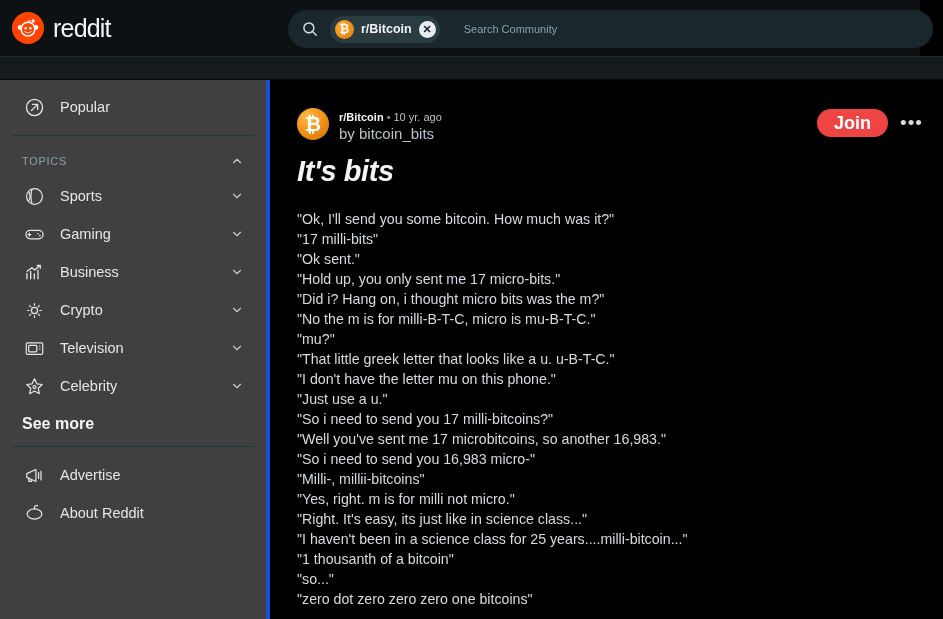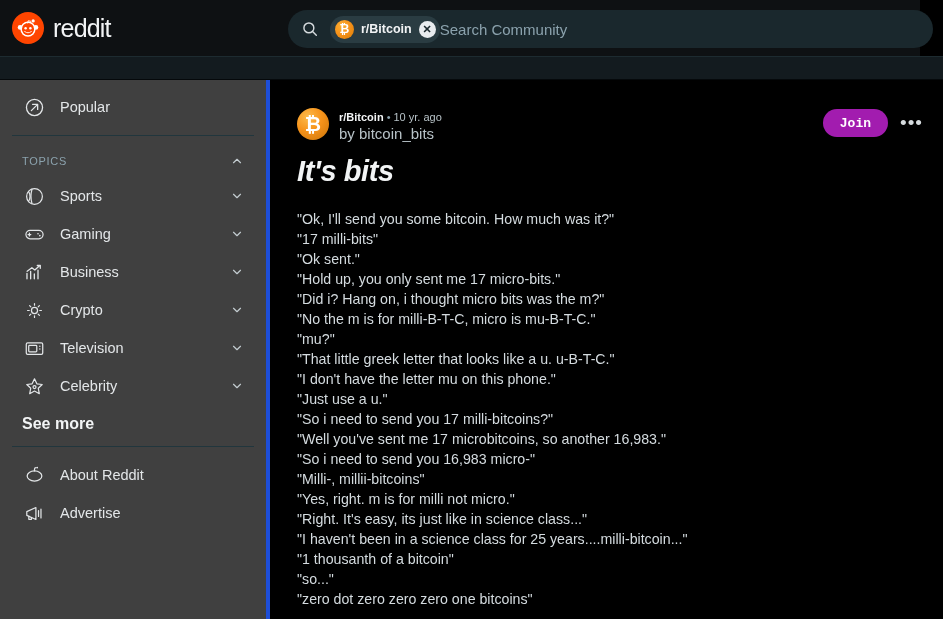--- a/index.html
+++ b/index.html
@@ -97,23 +97,23 @@
     text-align: center;
     font-weight: 700;
     flex: 0 0 auto;
   }
   #search-input {
     flex: 1;
     background: transparent;
     border: none;
     outline: none;
     color: #8ba2ad;
-    font-size: 15px;
+    font-size: 11px;
     font-family: "Liberation Sans", sans-serif;
-    margin-left: 0;
+    margin-left: 24px;
     padding-right: 14px;
   }
   #search-input::placeholder { color: #8ba2ad; opacity: 1; }
 
   #header-strip {
     position: absolute;
     top: 56px; left: 0;
     width: 943px; height: 24px;
     background: #131b1f;
     border-top: 1px solid #1d2b30;
@@ -225,32 +225,32 @@
   #post-age { color: #b7c2c7; }
   #meta-line2 {
     font-size: 15px;
     line-height: 17px;
     color: #b7c2c7;
   }
   #byline-prefix { color: #b7c2c7; }
   #post-author { color: #b7c2c7; }
 
   #join-button {
-    background: #a21caf;
+    background: #ef4444;
     color: #ffffff;
-    font-size: 13px;
+    font-size: 18px;
     font-weight: 700;
     border: none;
     border-radius: 16px;
     height: 28px;
     padding: 0 17px;
     cursor: pointer;
     flex: 0 0 auto;
     margin-top: 1px;
-    font-family: Liberation Mono, monospace;
+    font-family: Liberation Sans, sans-serif;
   }
   #more-button {
     color: #d6dbde;
     font-size: 19px;
     letter-spacing: 1px;
     line-height: 28px;
     margin-left: 12px;
     margin-top: 1px;
     cursor: pointer;
     flex: 0 0 auto;
@@ -439,37 +439,37 @@
   </div>
 
   <div id="see-more">See more</div>
 
   <div class="divider"></div>
 
 
   <div class="nav-item">
     <span class="nav-icon">
       <svg width="21" height="21" viewBox="0 0 24 24" fill="none" stroke="#e3e6e8" stroke-width="1.4">
+        <path d="M3.2 9.8v4.4l10.4 4.6V5.2z" stroke-linejoin="round"></path>
+        <path d="M5.5 14.6v4.1h3v-2.8" stroke-linejoin="round"></path>
+        <path d="M16.6 8.6v6.8M19.4 7v10" stroke-linecap="round"></path>
+      </svg>
+    </span>
+    <span class="nav-label">Advertise</span>
+  </div>
+
+  <div class="nav-item">
+    <span class="nav-icon">
+      <svg width="21" height="21" viewBox="0 0 24 24" fill="none" stroke="#e3e6e8" stroke-width="1.4">
         <path d="M3.6 12.6a8.4 5.8 0 0 0 16.8 0 8.4 5.8 0 0 0-16.8 0z"></path>
         <path d="M12 6.8V4.6c0-1 .8-1.7 1.8-1.7" stroke-linecap="round"></path>
         <circle cx="15.1" cy="2.9" r="1" fill="#e3e6e8" stroke="none"></circle>
       </svg>
     </span>
     <span class="nav-label">About Reddit</span>
-  </div>
-
-  <div class="nav-item">
-    <span class="nav-icon">
-      <svg width="21" height="21" viewBox="0 0 24 24" fill="none" stroke="#e3e6e8" stroke-width="1.4">
-        <path d="M3.2 9.8v4.4l10.4 4.6V5.2z" stroke-linejoin="round"></path>
-        <path d="M5.5 14.6v4.1h3v-2.8" stroke-linejoin="round"></path>
-        <path d="M16.6 8.6v6.8M19.4 7v10" stroke-linecap="round"></path>
-      </svg>
-    </span>
-    <span class="nav-label">Advertise</span>
   </div>
 </div>
 
 <div id="main">
 
   <div id="post-meta-row">
     <span id="post-avatar">₿</span>
 
     <div id="post-meta-text">
       <div id="meta-line1">

